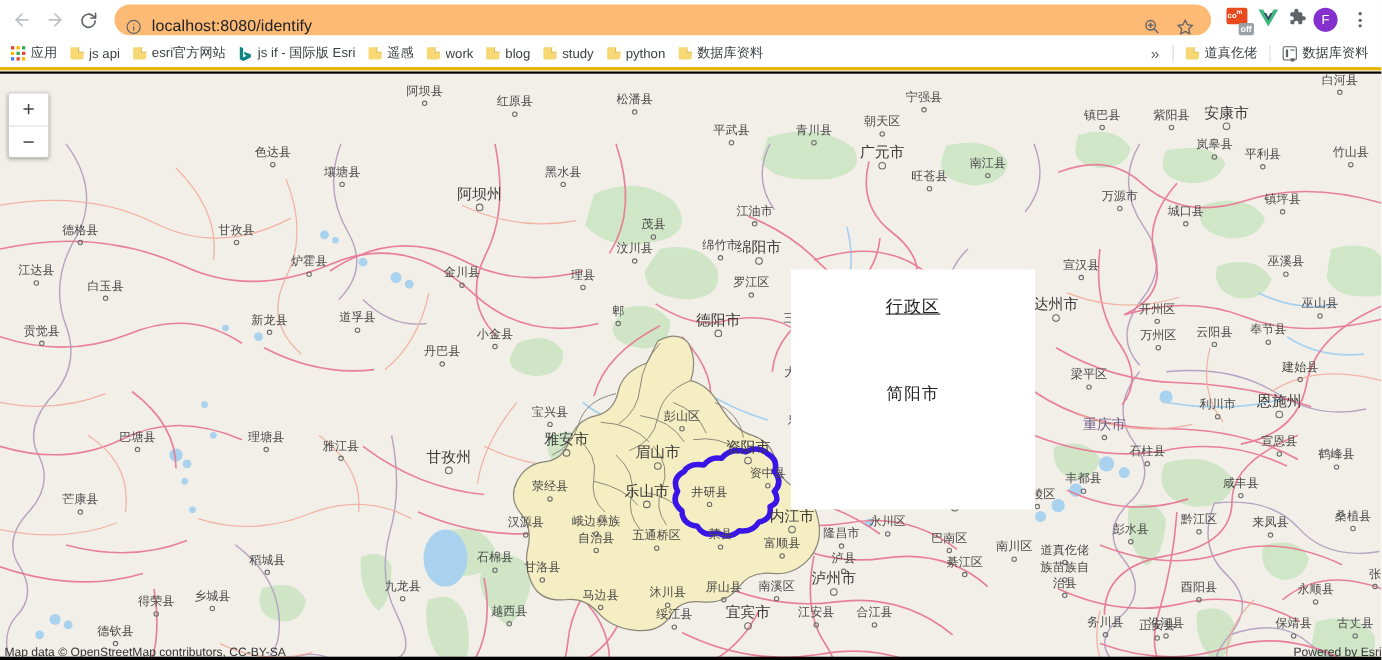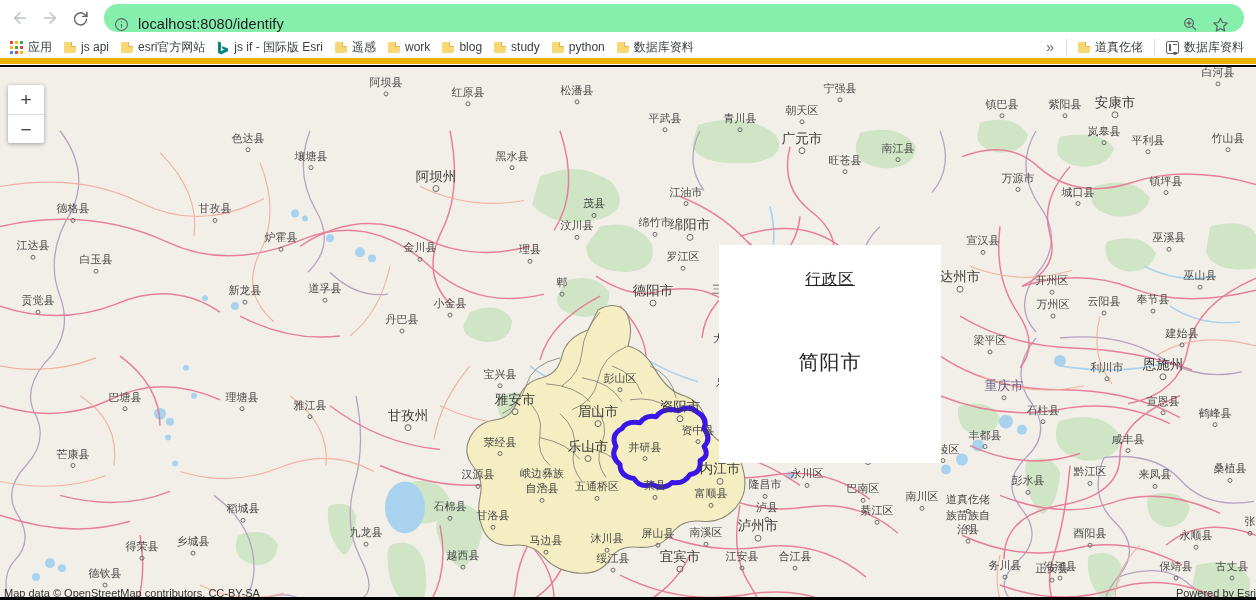--- a/index.html
+++ b/index.html
@@ -27,21 +27,21 @@
     color: #5f6368;
     flex: 0 0 auto;
   }
   .nav-btn svg { display:block; }
   .nav-btn.disabled { color: #bdc1c6; }
 
   .omnibox {
     flex: 1 1 auto;
     height: 28px;
     margin: 0 6px 0 8px;
-    background: #86efac;
+    background: #fdba74;
     border-radius: 14px;
     display: flex; align-items: center;
     padding: 12px 10px 0 10px;
     min-width: 0;
   }
   .omnibox .info-icon { flex: 0 0 auto; margin-right: 9px; color:#5f6368; display:flex; }
   .omnibox-text {
     font-size: 14.5px;
     color: #202124;
     white-space: nowrap; overflow: hidden; text-overflow: ellipsis;
@@ -76,21 +76,21 @@
   }
   .kebab { display:flex; flex-direction:column; gap:2.5px; align-items:center; }
   .kebab i { width:3px; height:3px; border-radius:50%; background:#5f6368; display:block; }
 
   
   .bookmarks {
     height: 28px; width: 100%;
     display: flex; align-items: center;
     background: #ffffff;
     padding: 0 6px 0 4px;
-    border-bottom: 6px solid #eab308;
+    border-bottom: 3px solid #eab308;
     font-size: 12px;
     color: #3c4043;
     white-space: nowrap;
     overflow: hidden;
   }
   .bm {
     display: flex; align-items: center;
     gap: 5px;
     padding: 3px 6px;
     border-radius: 4px;
@@ -180,21 +180,21 @@
     text-align: center;
     color: #222;
   }
   .popup-title {
     font-size: 15.5px;
     margin-top: 24px;
     letter-spacing: 1px;
     text-decoration: underline;
   }
   .popup-value {
-    font-size: 20px;
+    font-size: 15px;
     margin-top: 59px;
     letter-spacing: 1px;
   }
 
   .attrib-left, .attrib-right {
     position: absolute; bottom: 1px;
     font-size: 11px; color: #333;
     z-index: 30;
     white-space: nowrap;
   }
@@ -256,20 +256,45 @@
             </svg>
         </span>
         <span class="tb-icon">
           <svg width="17" height="17" viewBox="0 0 24 24" fill="none" stroke="currentColor" stroke-width="1.7" stroke-linejoin="round">
               <polygon points="12,3 14.8,9.2 21.5,9.9 16.5,14.4 17.9,21 12,17.6 6.1,21 7.5,14.4 2.5,9.9 9.2,9.2"></polygon>
             </svg>
         </span>
       </span>
     </div>
 
+    <div class="ext-icons">
+      <div class="ext-coff">
+        <div class="sq">co<sup>m</sup></div>
+        <div class="off">off</div>
+      </div>
+      <div>
+        <svg width="20" height="18" viewBox="0 0 24 22">
+            <polygon points="12,21 1,2 6.2,2 12,12 17.8,2 23,2" fill="#41B883"></polygon>
+            <polygon points="12,14.5 7.2,6 9.6,6 12,10.2 14.4,6 16.8,6" fill="#35495E"></polygon>
+          </svg>
+      </div>
+      <div>
+        <svg width="19" height="19" viewBox="0 0 24 24" fill="#5f6368">
+            <path d="M20.5 11h-1.6V8.2c0-.9-.8-1.7-1.7-1.7H14.4V4.9c0-1.3-1.1-2.4-2.4-2.4S9.6 3.6 9.6 4.9v1.6H6.8c-.9 0-1.7.8-1.7 1.7V11h1.6c1.3 0 2.4 1.1 2.4 2.4s-1.1 2.4-2.4 2.4H5.1v2.8c0 .9.8 1.7 1.7 1.7h2.8v-1.6c0-1.3 1.1-2.4 2.4-2.4s2.4 1.1 2.4 2.4v1.6h2.8c.9 0 1.7-.8 1.7-1.7v-2.8h1.6c1.3 0 2.4-1.1 2.4-2.4S21.8 11 20.5 11z"></path>
+          </svg>
+      </div>
+      <div class="avatar-f">F</div>
+      <div class="tb-icon">
+        <span class="kebab">
+            <i></i>
+            <i></i>
+            <i></i>
+          </span>
+      </div>
+    </div>
   </div>
 
   <div class="bookmarks">
     <div class="bm">
       <span class="apps-grid">
           <i></i>
           <i></i>
           <i></i>
           <i></i>
           <i></i>

